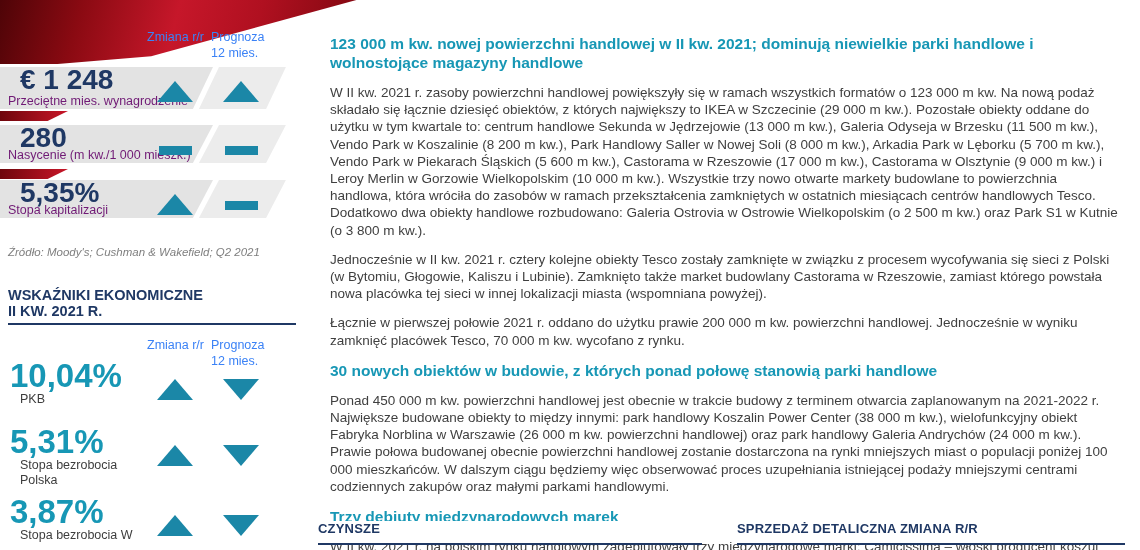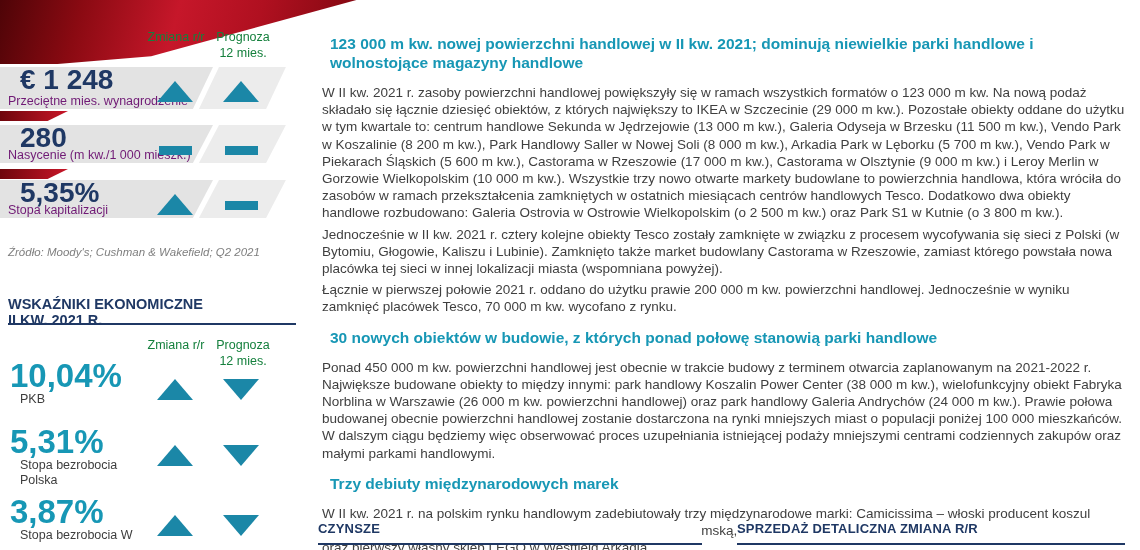--- a/index.html
+++ b/index.html
@@ -24,50 +24,50 @@
   .bar-row{position:absolute;left:0;width:300px;}
   .bar-row.m1{top:67px;height:42px;}
   .bar-row.m2{top:125px;height:38px;}
   .bar-row.m3{top:180px;height:38px;}
   .bar-bg{position:absolute;top:0;left:0;right:0;bottom:0;}
   .bar-bg.wide{clip-path:polygon(0 0,71% 0,64.3% 100%,0 100%);background:#e3e3e3;}
   .bar-bg.small{clip-path:polygon(73% 0,95.3% 0,88.7% 100%,66.3% 100%);background:#ececec;}
   .bar-value{position:absolute;left:8px;top:0;font-size:28px;line-height:26px;font-weight:bold;color:#1f3864;white-space:nowrap;margin-left:12px;}
   .bar-label{position:absolute;left:8px;bottom:1px;font-size:12.5px;line-height:13px;color:#701a75;white-space:nowrap;}
   
-  .col-head{position:absolute;text-align:center;color:#15803d;font-size:12.5px;line-height:1.25;}
+  .col-head{position:absolute;color:#3b82f6;font-size:12.5px;line-height:1.25;}
   .col-head.change{left:147px;width:58px;}
   .col-head.forecast{left:211px;width:64px;}
   .col-head.top{top:30px;}
   .col-head.econ{top:338px;}
   .ind{position:absolute;display:flex;justify-content:center;align-items:flex-end;height:24px;}
   .bar-row .ind{top:11px;}
   .ind.change{left:153px;width:44px;}
   .ind.forecast{left:219px;width:44px;}
   .tri-up{width:0;height:0;border-left:18px solid transparent;border-right:18px solid transparent;border-bottom:21px solid #1b87a7;}
   .tri-down{width:0;height:0;border-left:18px solid transparent;border-right:18px solid transparent;border-top:21px solid #1b87a7;}
   .dash{width:33px;height:9px;background:#1b87a7;margin-bottom:5px;}
   
   .source{position:absolute;left:8px;top:246px;font-size:11.5px;font-style:italic;color:#7f7f7f;white-space:nowrap;}
-  .econ-title{position:absolute;left:8px;top:296px;font-size:14.5px;font-weight:bold;color:#1f3864;line-height:16px;}
+  .econ-title{position:absolute;left:8px;top:287px;font-size:14.5px;font-weight:bold;color:#1f3864;line-height:16px;}
   .econ-rule{position:absolute;left:8px;top:323px;width:288px;border-top:2px solid #1f3864;}
   .econ-metric{position:absolute;left:10px;width:145px;}
   .econ-metric .val{font-size:33px;line-height:27px;font-weight:bold;color:#1797b5;white-space:nowrap;}
   .econ-metric .lbl{font-size:12.5px;line-height:15px;color:#3d3d3d;margin-top:3px;width:120px;margin-left:10px;}
   .econ-metric.e1{top:362px;}
   .econ-metric.e2{top:428px;}
   .econ-metric.e3{top:498px;}
   .ind.econ1{top:376px;}
   .ind.econ2{top:442px;}
   .ind.econ3{top:512px;}
   
   .main{position:absolute;left:318px;top:22px;width:812px;}
   .sec-head{margin:12px;font-size:15.5px;font-weight:bold;color:#1797b5;line-height:19px;}
   .sec-body{margin-top:2px;}
-  .sec-body p{margin:4px;font-size:13.5px;line-height:17.2px;color:#3f3f3f;}
+  .sec-body p{margin:12px;font-size:13.5px;line-height:17.2px;color:#3f3f3f;}
   .sec2{margin-top:9px;}
   .sec3{margin-top:11px;}
   
   .footer-col{position:absolute;top:521px;padding-bottom:7px;border-bottom:2px solid #1f3864;
     font-size:13px;font-weight:bold;color:#1f3864;letter-spacing:.2px;background:#fff;}
   .footer-col.left{left:318px;width:384px;}
   .footer-col.right{left:737px;width:388px;}
 </style>
 </head>
 <body>

